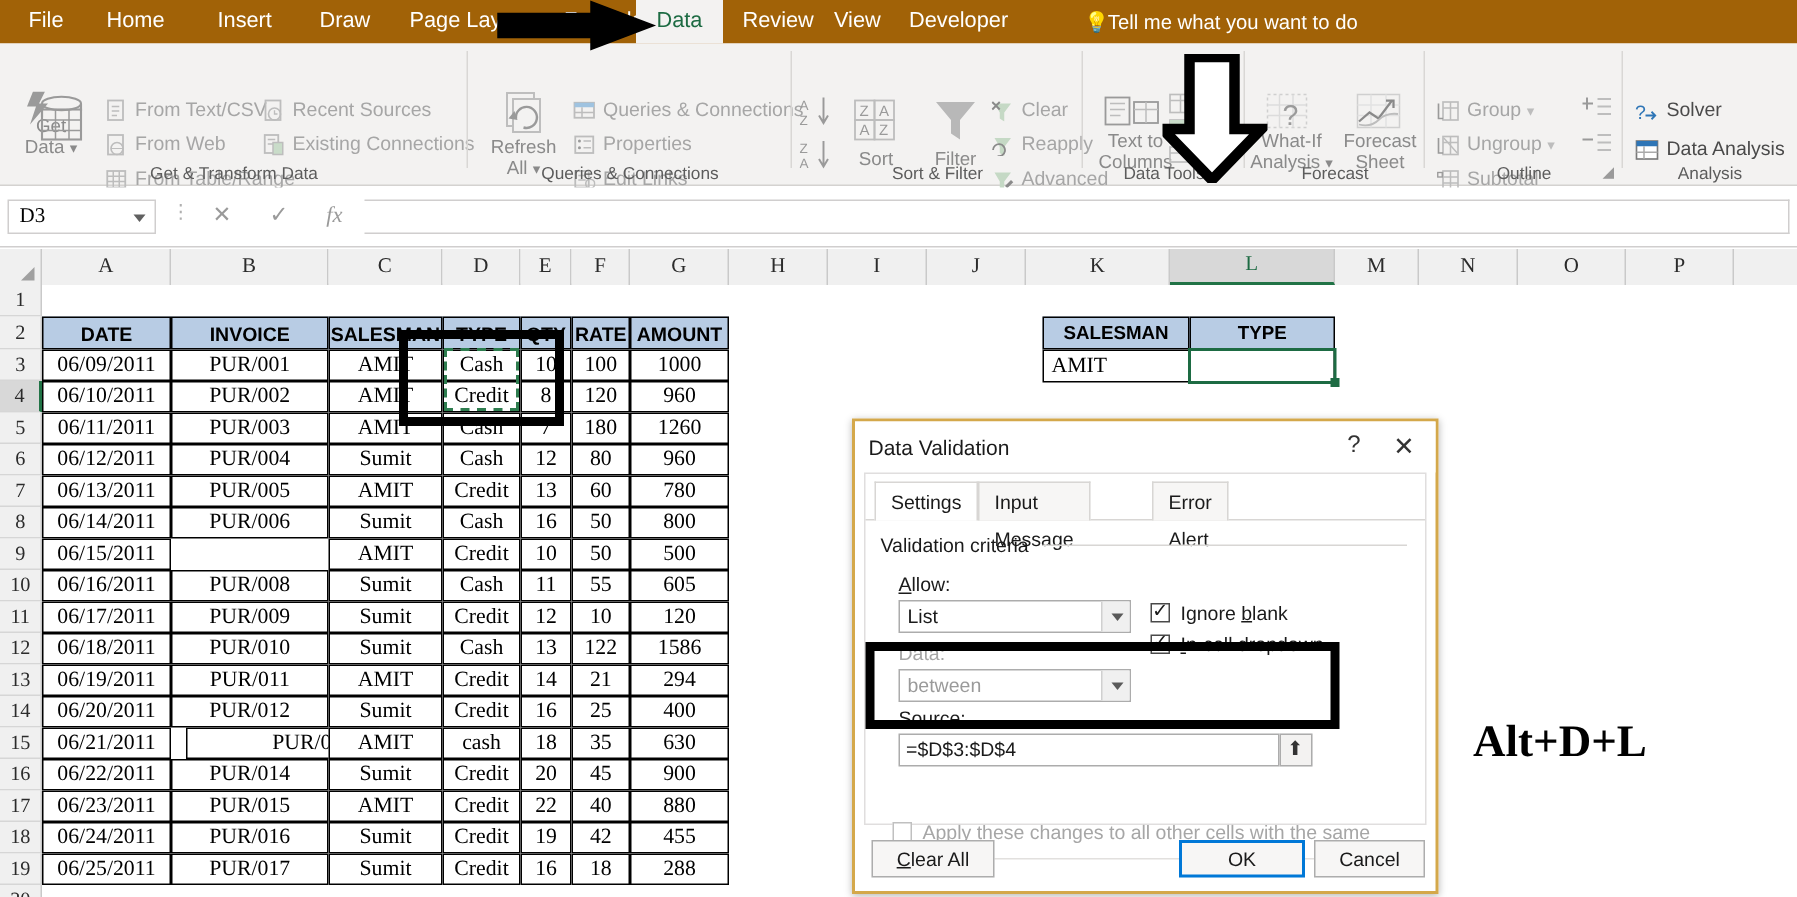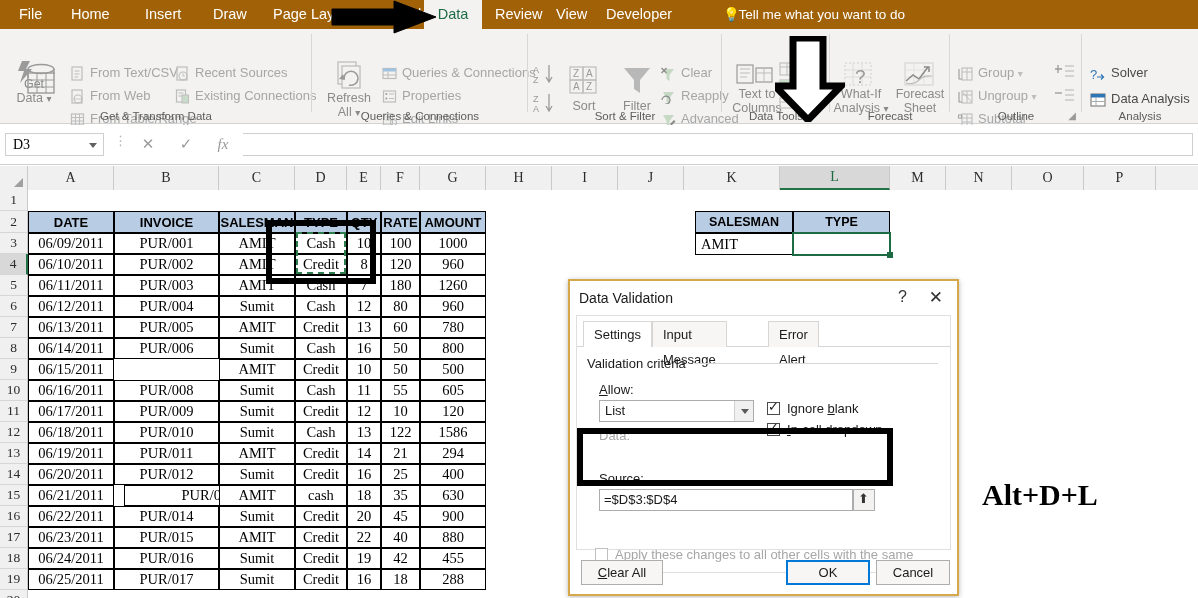--- a/index.html
+++ b/index.html
@@ -771,20 +771,24 @@
       <div class="legend">Validation criteria</div>
       <div class="legrule"></div>
 
       <div class="flabel" style="left:22px; top:66px;"><u>A</u>llow:</div>
       <div class="combo" style="left:22px; top:84px; width:155px;">
         <span>List</span>
         <span class="arw"></span>
       </div>
 
       <div class="flabel dim" style="left:22px; top:112px;">Data:</div>
+      <div class="combo dim" style="left:22px; top:130px; width:155px;">
+        <span>between</span>
+        <span class="arw"></span>
+      </div>
 
       <div class="cbx on" style="left:190px; top:86px;"></div>
       <div class="flabel" style="left:210px; top:85px;">Ignore <u>b</u>lank</div>
       <div class="cbx on" style="left:190px; top:107px;"></div>
       <div class="flabel" style="left:210px; top:106px;"><u>I</u>n-cell dropdown</div>
 
       <div class="flabel" style="left:22px; top:155px;"><u>S</u>ource:</div>
       <div class="srcinput" style="left:22px; top:173px; width:254px;">=$D$3:$D$4</div>
       <div class="rangebtn" style="left:276px; top:173px;"></div>
 

